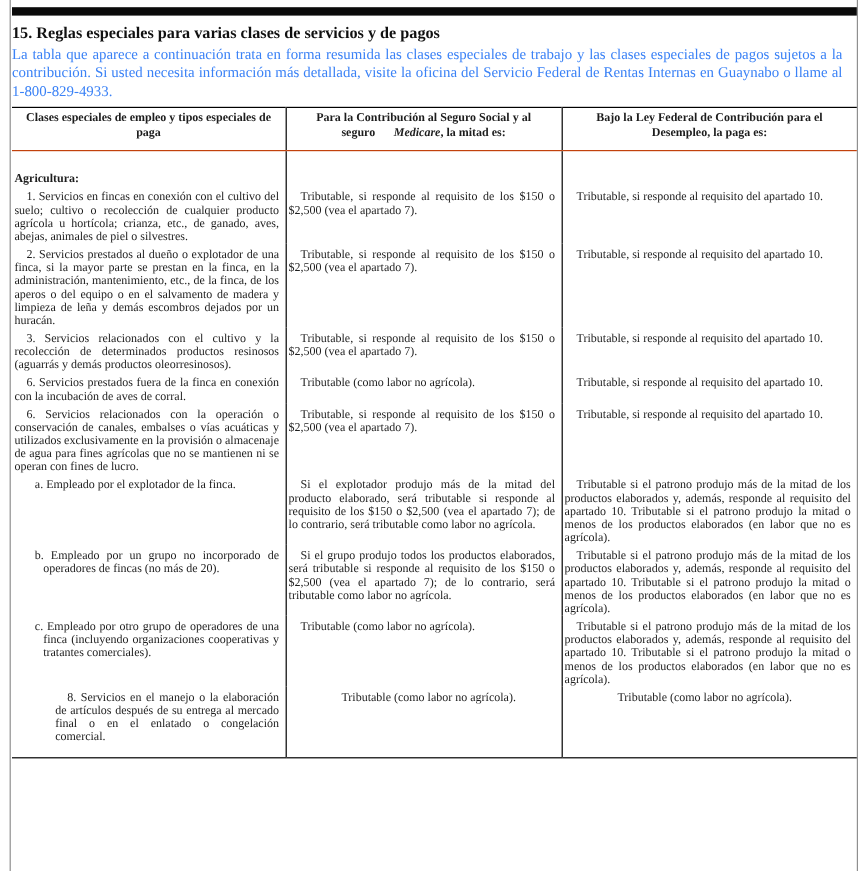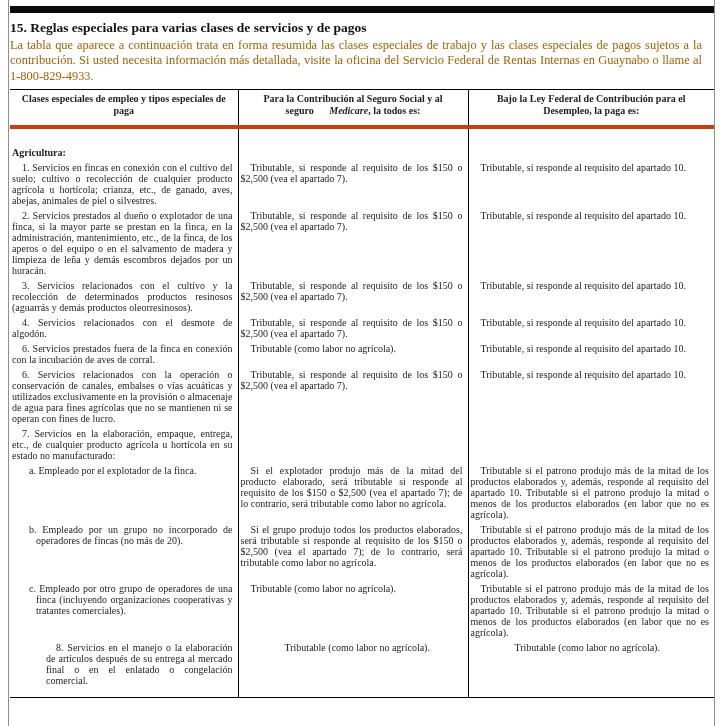--- a/index.html
+++ b/index.html
@@ -12,34 +12,34 @@
   .page-rule.left { left:8px; }
   .page-rule.right { left:714px; }
   .content { position:absolute; left:10px; top:6px; width:704px; }
   .black-bar { height:7px; background:#0a0a0a; }
   .title {
     font-size:13.5px; font-weight:bold; line-height:16px;
     margin:7px 0 2px 0; color:#111;
   }
   .intro {
     font-size:12.4px; line-height:15.4px; text-align:justify;
-    margin:0 12px 0 0; color:#a16207;
+    margin:0 12px 0 0; color:#3b82f6;
   }
   table.rules {
     width:704px; table-layout:fixed; border-collapse:collapse;
     margin-top:5px; font-size:10px; line-height:11px;
   }
   col.c1 { width:228px; }
   col.c2 { width:230px; }
   col.c3 { width:246px; }
   th, td { vertical-align:top; padding:0 5px 0 2px; }
   th.c2, th.c3, td.c2, td.c3 { border-left:1px solid #000; }
   table.rules { border-top:1.5px solid #000; }
   thead th {
-    border-bottom:4px solid #c2410c;
+    border-bottom:1px solid #c2410c;
     font-weight:bold; text-align:center; vertical-align:top;
     font-size:10px; line-height:12px; padding:3px 10px 8px 10px;
   }
   tbody td p { margin:4px 0 0 0; text-align:justify; text-indent:10px; }
   tbody td p.cat { font-weight:bold; text-indent:0; margin-top:18px; }
   tbody td p.sub { padding-left:17px; text-indent:-7px; margin-left:7px; }
   tbody tr.last td { border-bottom:1.5px solid #000; padding-bottom:11px;padding-left:36px; }
   em { font-style:italic;padding-left:13px; }
 </style>
 </head>
@@ -57,21 +57,21 @@
 
     <table class="rules">
       <colgroup>
           <col class="c1">
           <col class="c2">
           <col class="c3">
         </colgroup>
       <thead>
         <tr>
           <th class="c1">Clases especiales de empleo y tipos especiales de paga</th>
-          <th class="c2"><span>Para la Contribución al Seguro Social y al seguro </span><em>Medicare</em><span>, la todos es:</span></th>
+          <th class="c2"><span>Para la Contribución al Seguro Social y al seguro </span><em>Medicare</em><span>, la mitad es:</span></th>
           <th class="c3">Bajo la Ley Federal de Contribución para el Desempleo, la paga es:</th>
         </tr>
       </thead>
       <tbody>
         <tr>
           <td class="c1">
               <p class="cat">Agricultura:</p>
             </td>
           <td class="c2"></td>
           <td class="c3"></td>
@@ -106,31 +106,20 @@
               <p>3. Servicios relacionados con el cultivo y la recolección de determinados productos resinosos (aguarrás y demás productos oleorresinosos).</p>
             </td>
           <td class="c2">
               <p>Tributable, si responde al requisito de los $150 o $2,500 (vea el apartado 7).</p>
             </td>
           <td class="c3">
               <p>Tributable, si responde al requisito del apartado 10.</p>
             </td>
         </tr>
 
-        <tr>
-          <td class="c1">
-              <p>4. Servicios relacionados con el desmote de algodón.</p>
-            </td>
-          <td class="c2">
-              <p>Tributable, si responde al requisito de los $150 o $2,500 (vea el apartado 7).</p>
-            </td>
-          <td class="c3">
-              <p>Tributable, si responde al requisito del apartado 10.</p>
-            </td>
-        </tr>
 
         <tr>
           <td class="c1">
               <p>6. Servicios prestados fuera de la finca en conexión con la incubación de aves de corral.</p>
             </td>
           <td class="c2">
               <p>Tributable (como labor no agrícola).</p>
             </td>
           <td class="c3">
               <p>Tributable, si responde al requisito del apartado 10.</p>
@@ -142,31 +131,20 @@
               <p>6. Servicios relacionados con la operación o conservación de canales, embalses o vías acuáticas y utilizados exclusivamente en la provisión o almacenaje de agua para fines agrícolas que no se mantienen ni se operan con fines de lucro.</p>
             </td>
           <td class="c2">
               <p>Tributable, si responde al requisito de los $150 o $2,500 (vea el apartado 7).</p>
             </td>
           <td class="c3">
               <p>Tributable, si responde al requisito del apartado 10.</p>
             </td>
         </tr>
 
-        <tr>
-          <td class="c1">
-              <p>7. Servicios en la elaboración, empaque, entrega, etc., de cualquier producto agrícola u hortícola en su estado no manufacturado:</p>
-            </td>
-          <td class="c2">
-              <p></p>
-            </td>
-          <td class="c3">
-              <p></p>
-            </td>
-        </tr>
 
         <tr>
           <td class="c1">
               <p class="sub">a. Empleado por el explotador de la finca.</p>
             </td>
           <td class="c2">
               <p>Si el explotador produjo más de la mitad del producto elaborado, será tributable si responde al requisito de los $150 o $2,500 (vea el apartado 7); de lo contrario, será tributable como labor no agrícola.</p>
             </td>
           <td class="c3">
               <p>Tributable si el patrono produjo más de la mitad de los productos elaborados y, además, responde al requisito del apartado 10. Tributable si el patrono produjo la mitad o menos de los productos elaborados (en labor que no es agrícola).</p>

